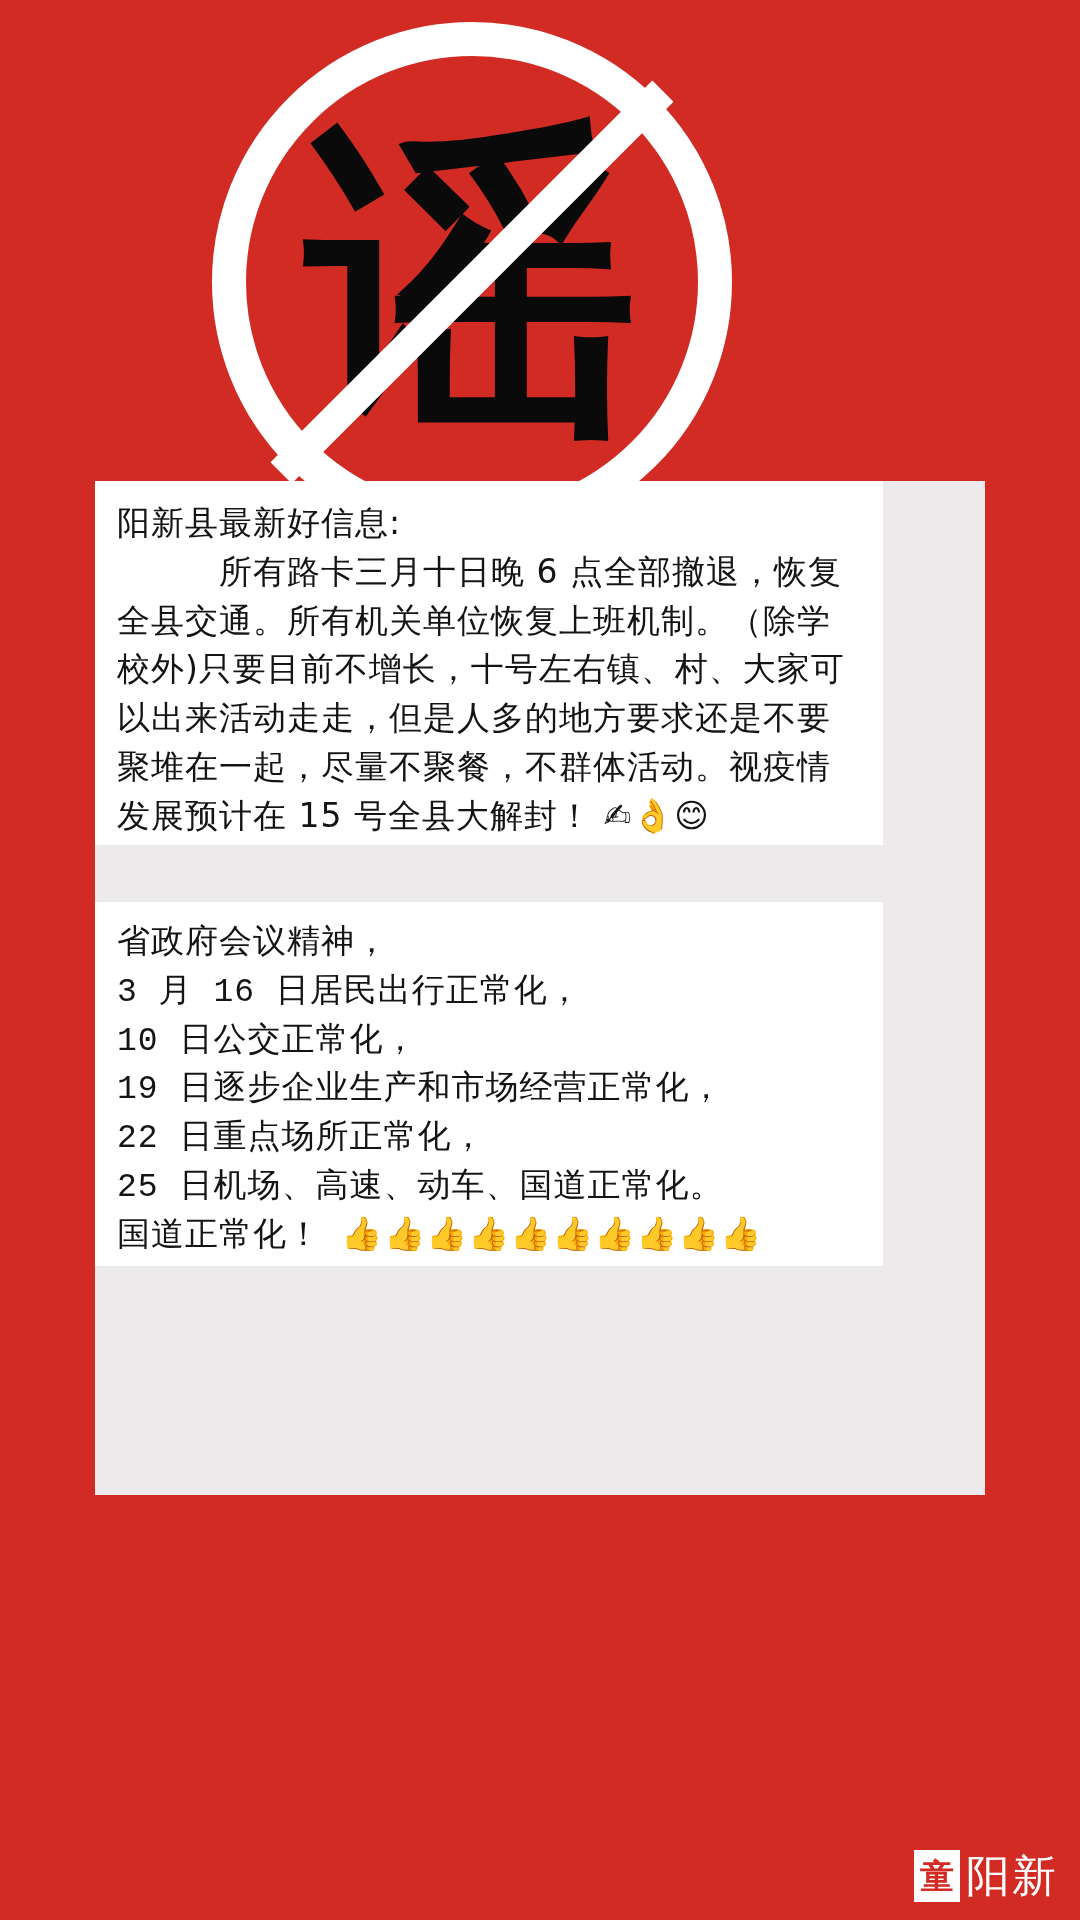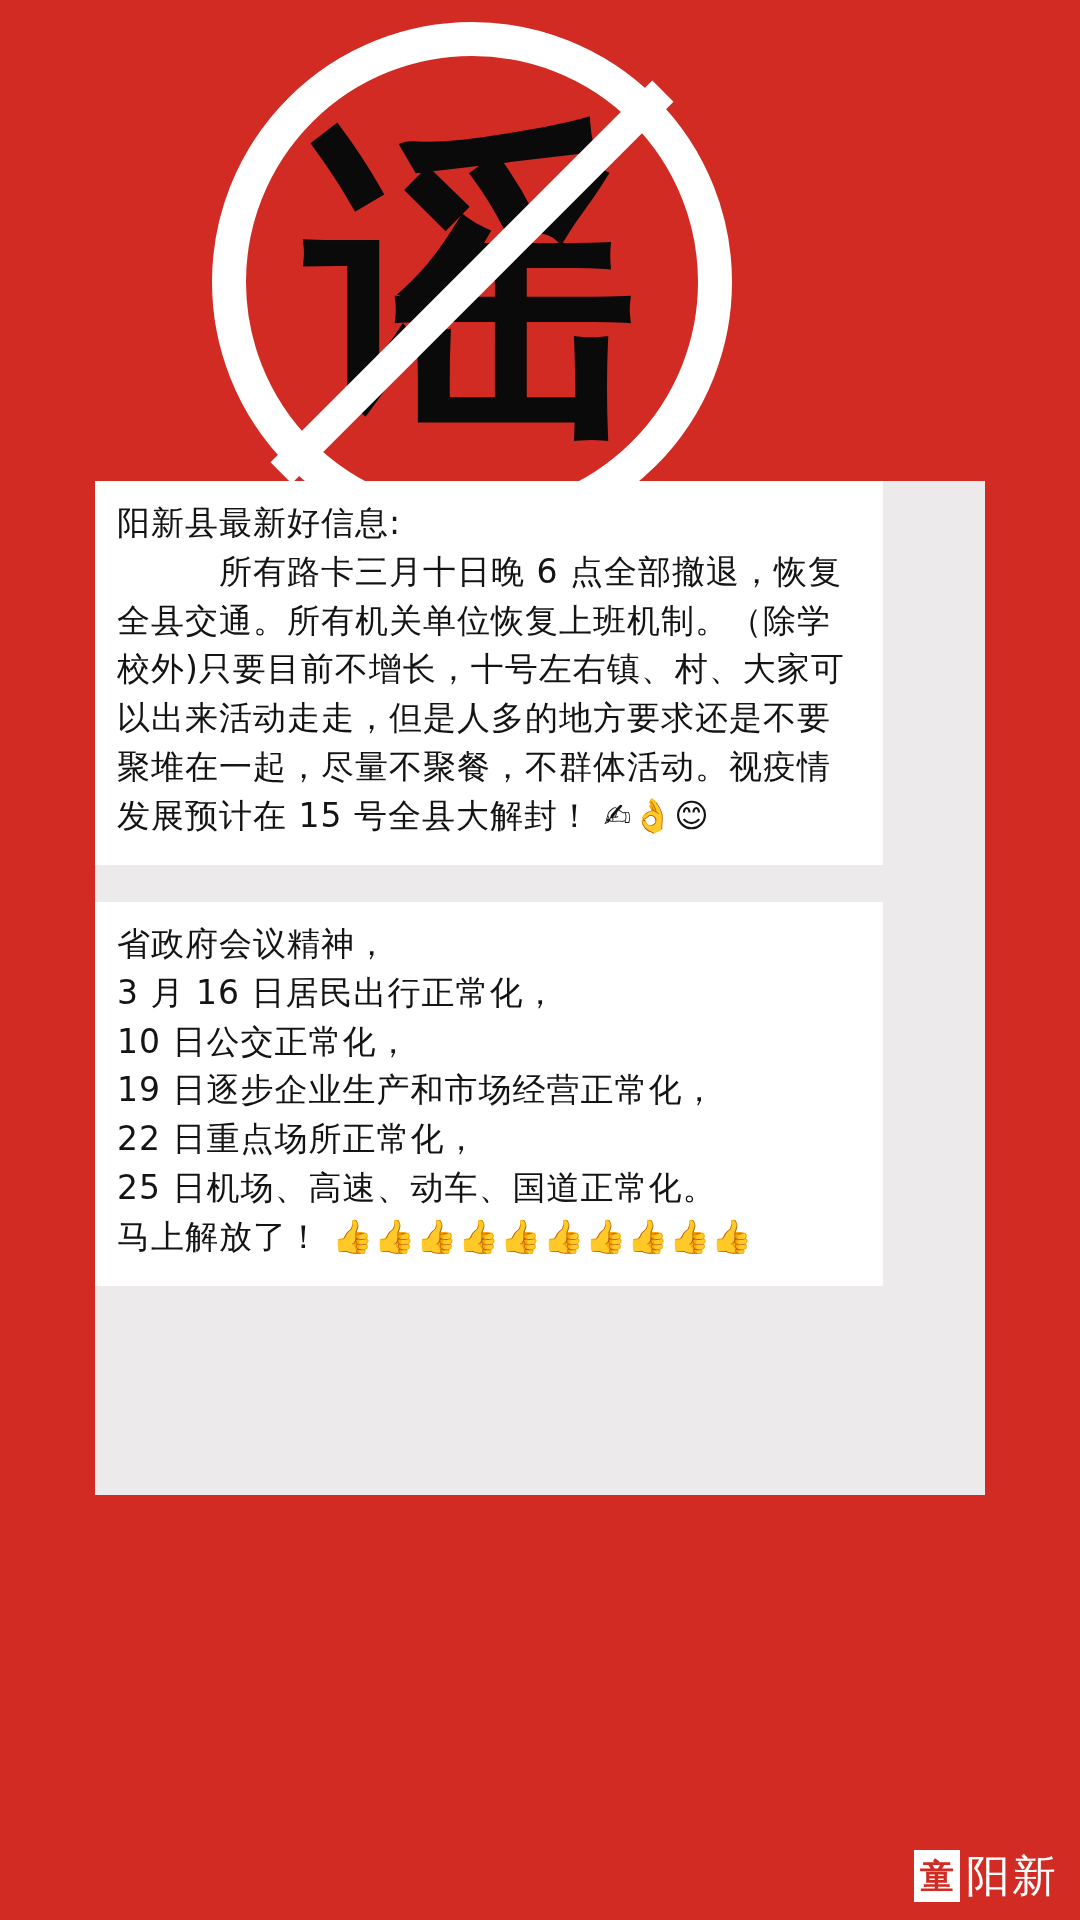--- a/index.html
+++ b/index.html
@@ -79,34 +79,35 @@
     background: #eceaea;
     overflow: hidden;
   }
   .bubble {
     background: #ffffff;
     color: #141414;
     font-family: "DejaVu Sans", sans-serif;
     font-size: 33px;
     line-height: 1.48;
     letter-spacing: 1px;
-    padding: 18px 22px 24px 22px;
+    padding: 18px 22px 4px 22px;
     box-sizing: border-box;
   }
   #bubble-1 {
     position: absolute;
     left: 0;
     top: 0;
     width: 788px;
   }
   #bubble-2 {
     position: absolute;
     left: 0;
     top: 421px;
     width: 788px;
+    font-family: Liberation Mono, monospace;
   }
 
   
   #logo {
     position: absolute;
     right: 22px;
     bottom: 18px;
     display: flex;
     align-items: center;
     gap: 6px;
@@ -149,21 +150,21 @@
     <div>　　　所有路卡三月十日晚 6 点全部撤退，恢复全县交通。所有机关单位恢复上班机制。（除学校外)只要目前不增长，十号左右镇、村、大家可以出来活动走走，但是人多的地方要求还是不要聚堆在一起，尽量不聚餐，不群体活动。视疫情发展预计在 15 号全县大解封！ ✍👌😊</div>
   </div>
 
   <div class="bubble" id="bubble-2">
     <div>省政府会议精神，</div>
     <div>3 月 16 日居民出行正常化，</div>
     <div>10 日公交正常化，</div>
     <div>19 日逐步企业生产和市场经营正常化，</div>
     <div>22 日重点场所正常化，</div>
     <div>25 日机场、高速、动车、国道正常化。</div>
-    <div>马上解放了！ 👍👍👍👍👍👍👍👍👍👍</div>
+    <div>国道正常化！ 👍👍👍👍👍👍👍👍👍👍</div>
   </div>
 
 </div>
 
 <div id="logo">
   <div class="mark">童</div>
   <div class="wordmark">阳新</div>
 </div>
 
 </body></html>

